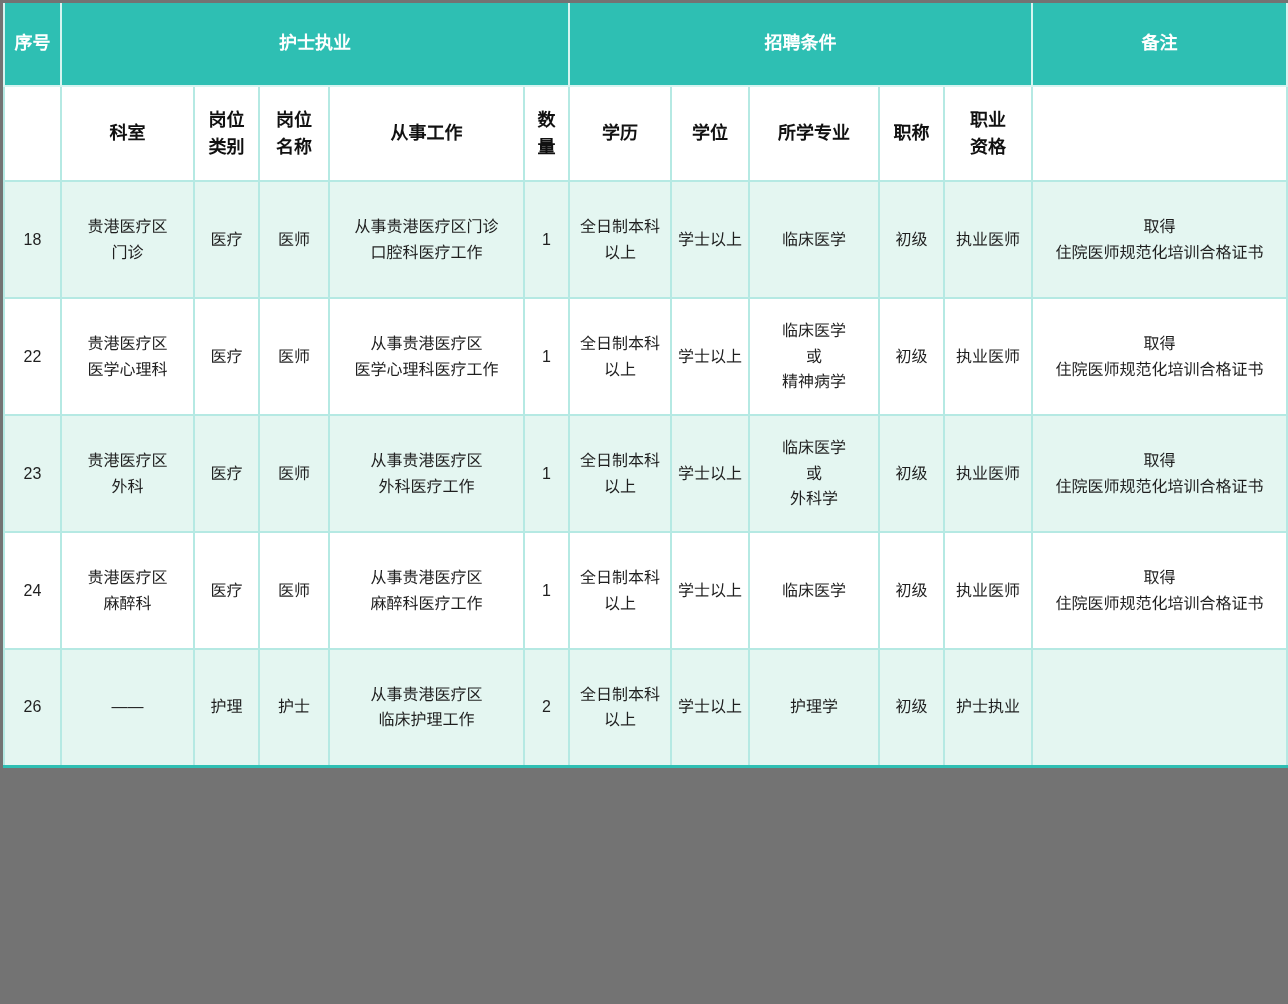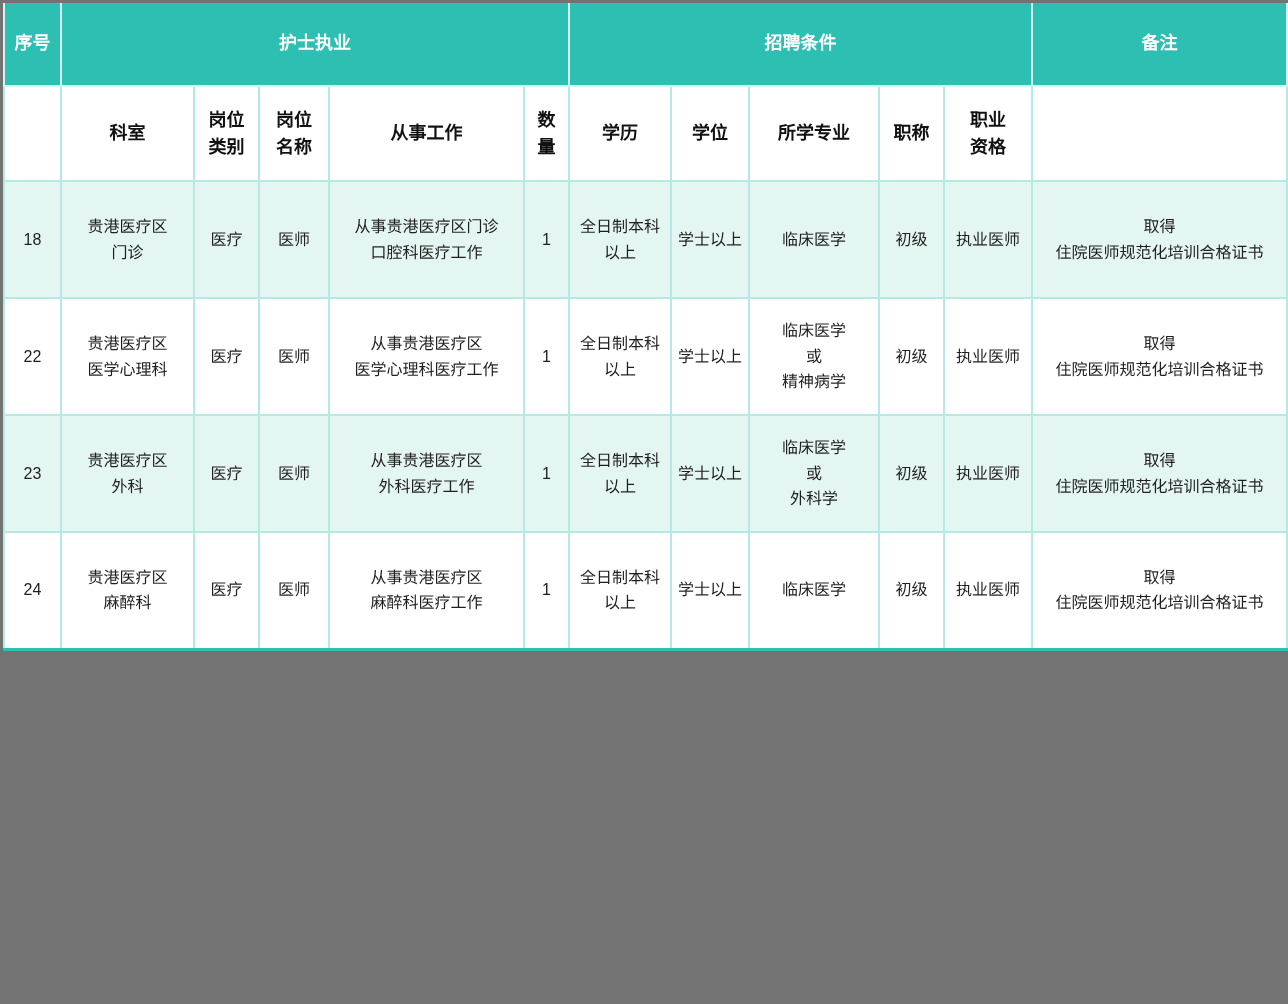--- a/index.html
+++ b/index.html
@@ -178,15 +178,31 @@
     <td>1</td>
     <td>全日制本科
 以上</td>
     <td>学士以上</td>
     <td>临床医学</td>
     <td>初级</td>
     <td>执业医师</td>
     <td>取得
 住院医师规范化培训合格证书</td>
   </tr>
+        <tr>
+    <td>26</td>
+    <td>——</td>
+    <td>护理</td>
+    <td>护士</td>
+    <td>从事贵港医疗区
+临床护理工作</td>
+    <td>2</td>
+    <td>全日制本科
+以上</td>
+    <td>学士以上</td>
+    <td>护理学</td>
+    <td>初级</td>
+    <td>护士执业</td>
+    <td></td>
+  </tr>
       </tbody>
   </table>
 </div>
 
 </body></html>

